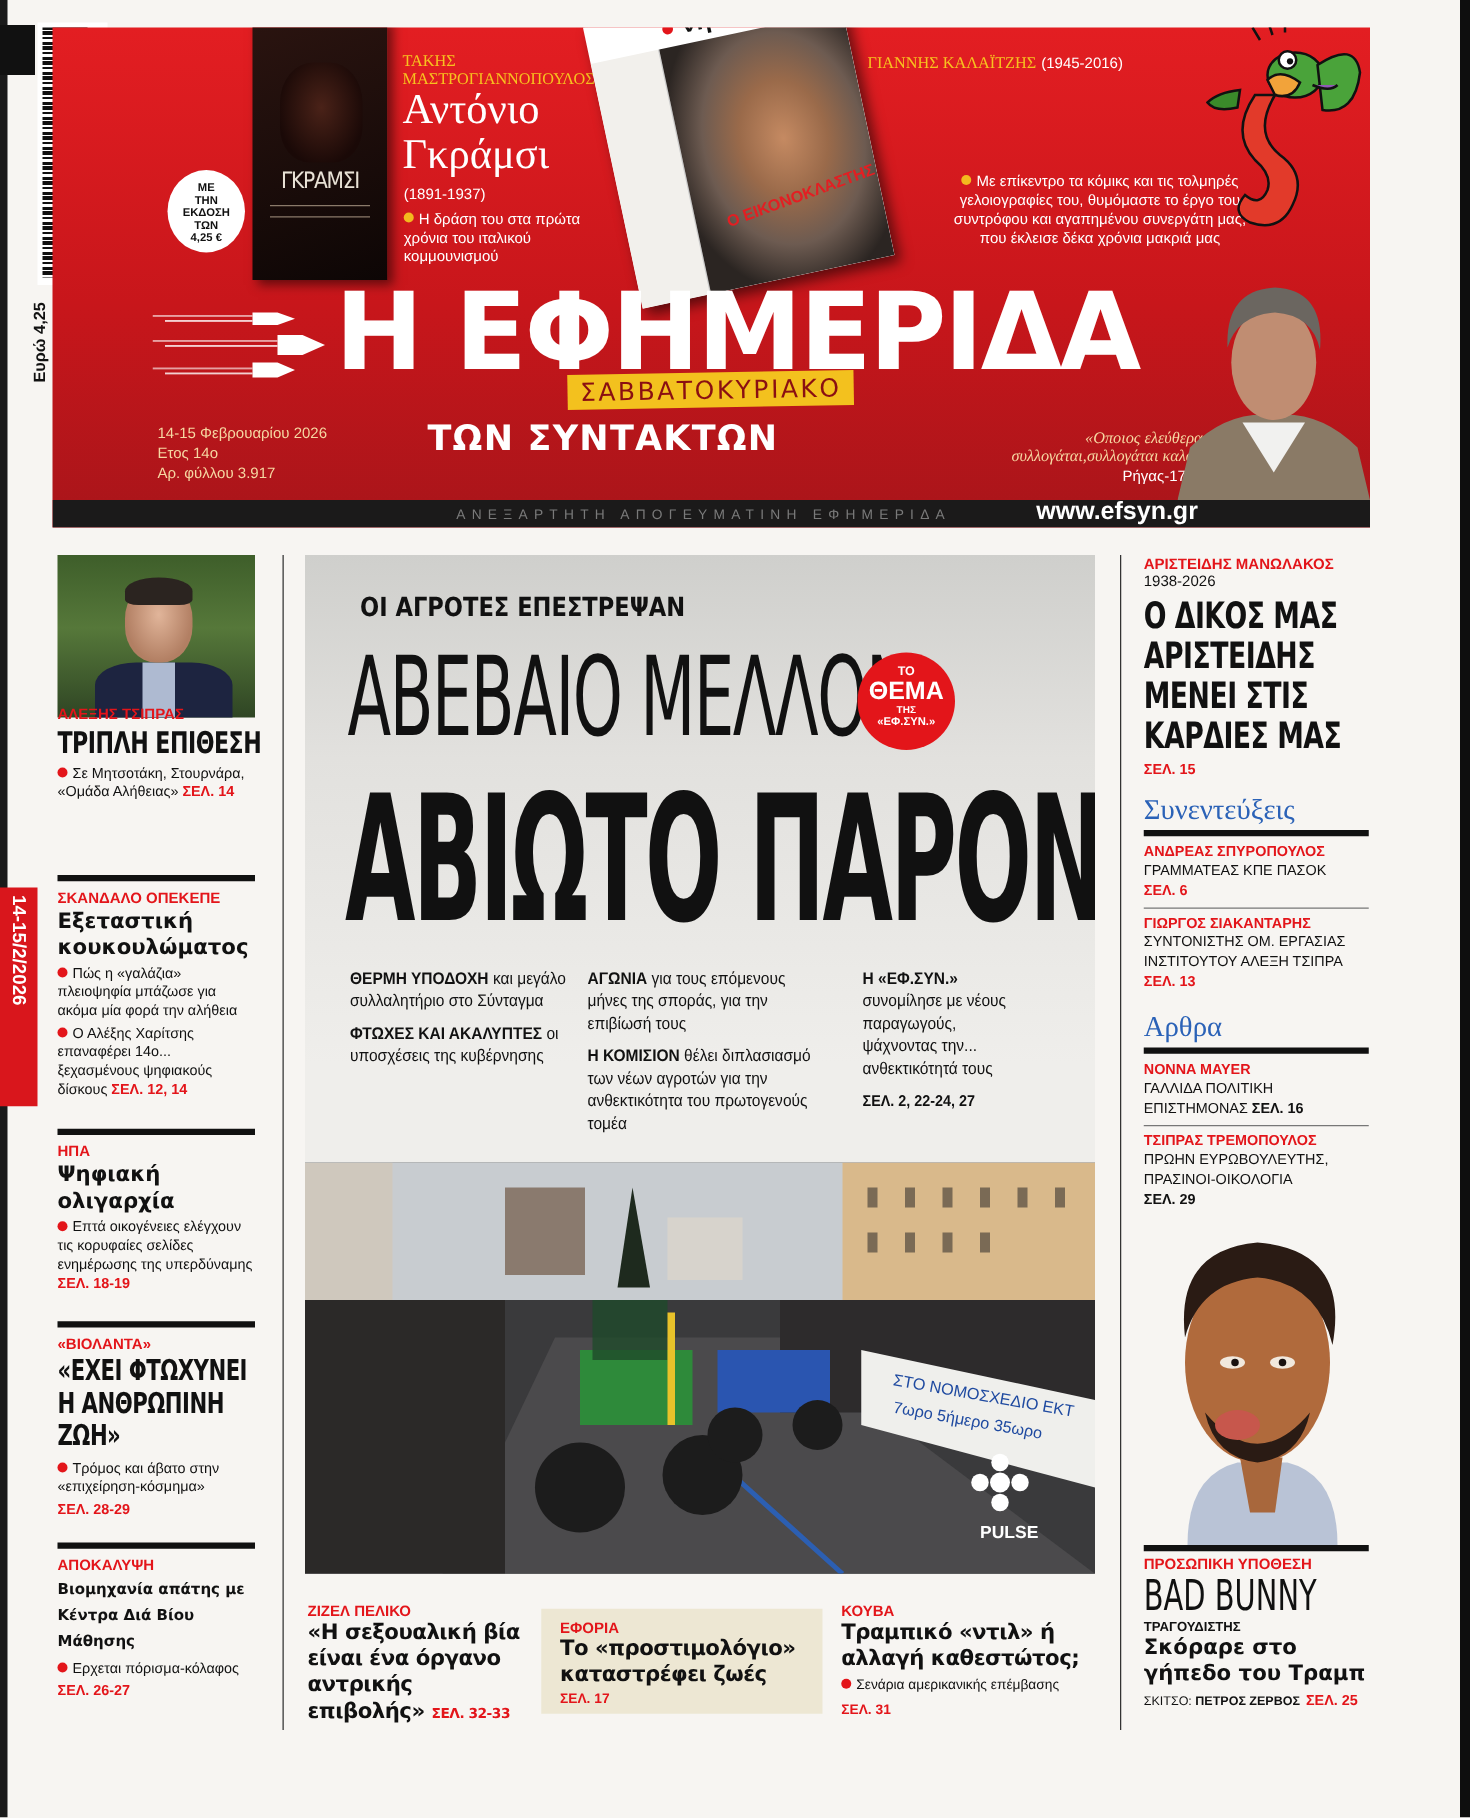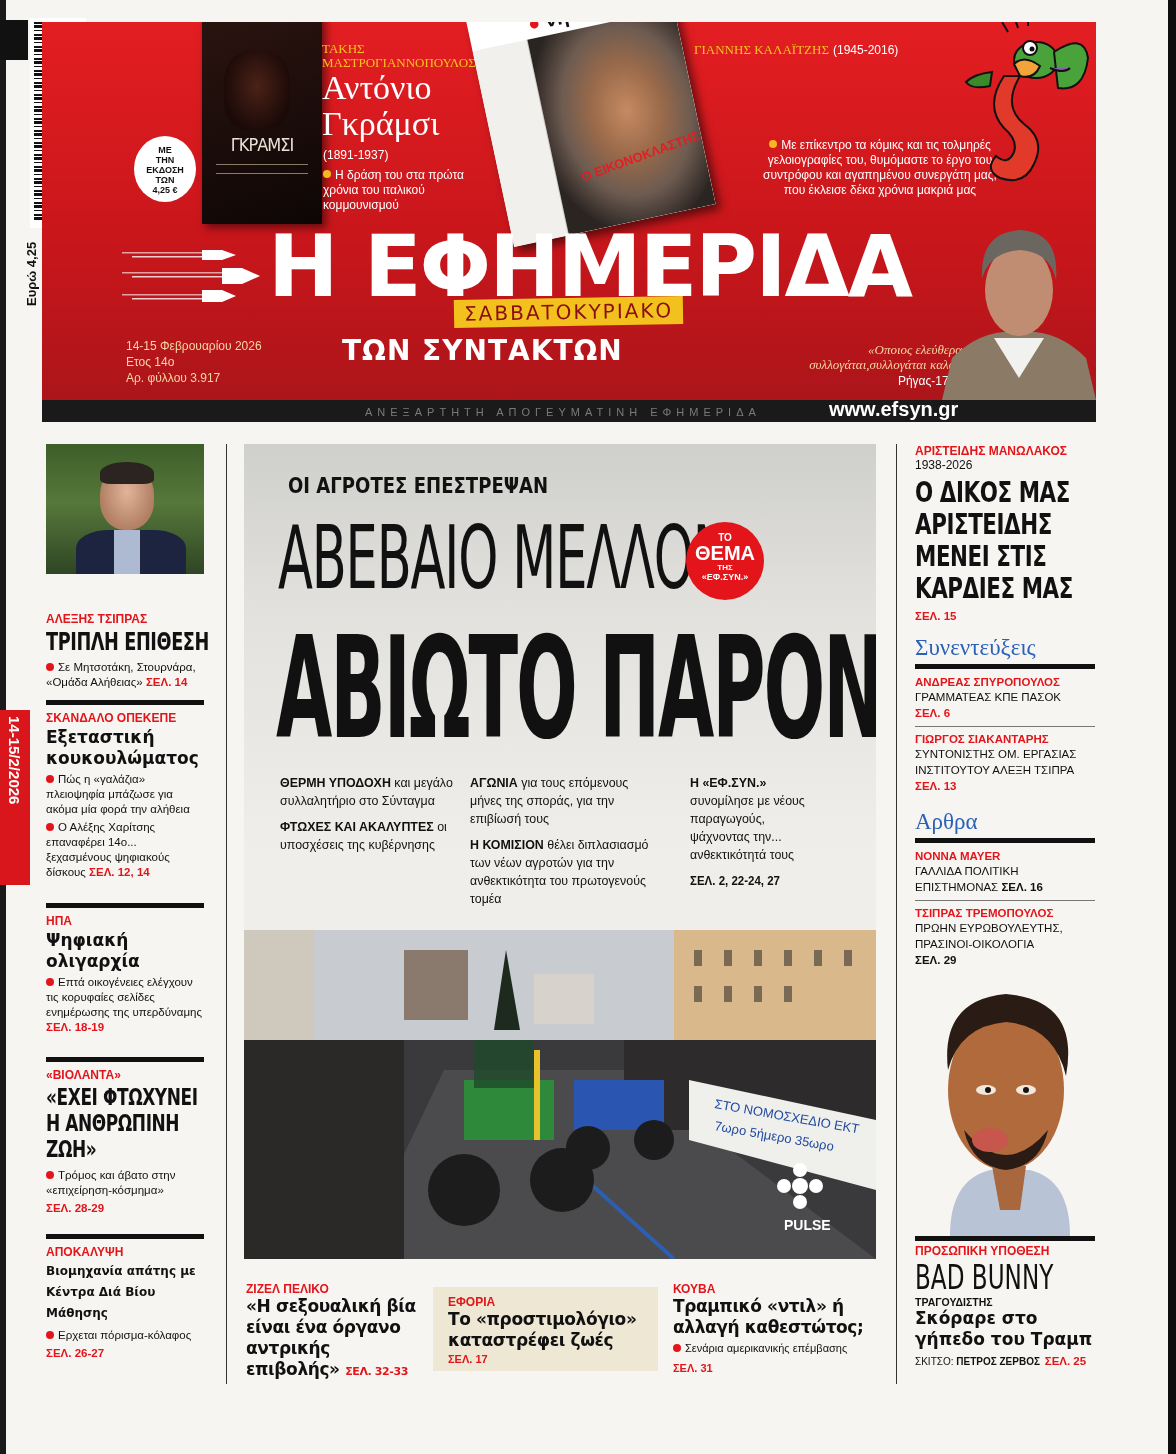--- a/index.html
+++ b/index.html
@@ -21,21 +21,21 @@
 
   
   .masthead { position:absolute; left:42px; top:22px; width:1054px; height:400px; background:linear-gradient(180deg,#e31e22 0%,#c8161b 55%,#a8151a 100%); overflow:hidden; }
   .mast-bottom-bar { position:absolute; left:0; bottom:0; width:100%; height:22px; background:#1b1a1a; }
   .tagline { position:absolute; left:323px; bottom:4px; font-size:11px; letter-spacing:5px; color:#7a7a7a; }
   .website { position:absolute; left:787px; bottom:1px; font-size:20px; font-weight:700; color:#fff; }
 
   .simera { position:absolute; left:80px; top:46px; width:86px; height:86px; border-radius:50%; background:#f3b91e; display:flex; align-items:center; justify-content:center; font-weight:700; font-size:16px; color:#b3141a; }
   .price-badge { position:absolute; left:92px; top:114px; width:62px; height:66px; border-radius:50%; background:#fff; font-size:9px; font-weight:700; text-align:center; line-height:10px; padding-top:9px; color:#111; }
 
-  .book { position:absolute; left:160px; top:-8px; width:120px; height:210px; background:linear-gradient(160deg,#2b1410,#0d0605); box-shadow:4px 4px 8px rgba(0,0,0,.5); }
+  .book { position:absolute; left:160px; top:-8px; width:108px; height:210px; background:linear-gradient(160deg,#2b1410,#0d0605); box-shadow:4px 4px 8px rgba(0,0,0,.5); }
   .book .face { position:absolute; left:22px; top:36px; width:66px; height:80px; border-radius:40% 40% 35% 35%; background:radial-gradient(ellipse at 50% 45%,#4a2218,#1a0907 75%); }
   .book .title { position:absolute; left:0; width:100%; top:120px; text-align:center; font-family:"DejaVu Sans Condensed","DejaVu Sans",sans-serif; font-size:18px; color:#e9e2d6; letter-spacing:-1px; }
   .book .subtitle { position:absolute; left:14px; right:14px; top:150px; height:10px; border-top:1px solid #8a7a6a; border-bottom:1px solid #8a7a6a; }
 
   .promo1-author { position:absolute; left:280px; top:20px; font-family:"Liberation Serif",serif; font-size:13px; color:#f7c21f; line-height:14px; }
   .promo1-title { position:absolute; left:280px; top:48px; font-family:"Liberation Serif",serif; font-size:34px; color:#fff; line-height:36px; }
   .promo1-years { position:absolute; left:281px; top:126px; font-size:12px; color:#fff; }
   .promo1-text { position:absolute; left:281px; top:146px; width:160px; font-size:12px; color:#fff; line-height:15px; }
   .dot { display:inline-block; width:8px; height:8px; border-radius:50%; background:#f3b91e; margin-right:4px; vertical-align:1px; }
 
@@ -214,21 +214,21 @@
 <div class="vline" style="left:226px; top:444px; height:940px;"></div>
 <div class="vline" style="left:896px; top:444px; height:940px;"></div>
 
 <div class="tsipras-photo">
   <div class="body"></div>
   <div class="shirt"></div>
   <div class="head"></div>
   <div class="hair"></div>
 </div>
 
-<div class="lcol" style="top:612px;">
+<div class="lcol" style="top:564px;">
   <div class="kicker">ΑΛΕΞΗΣ ΤΣΙΠΡΑΣ</div>
   <div class="head-cond" style="font-size:24px; line-height:28px; margin-top:2px;">ΤΡΙΠΛΗ ΕΠΙΘΕΣΗ</div>
   <div class="body-s" style="margin-top:4px;"><span class="reddot"></span><span>Σε Μητσοτάκη, Στουρνάρα, «Ομάδα Αλήθειας»</span> <span class="page-ref">ΣΕΛ. 14</span></div>
 </div>
 
 <div class="lcol" style="top:700px;">
   <div class="rule"></div>
   <div class="kicker">ΣΚΑΝΔΑΛΟ ΟΠΕΚΕΠΕ</div>
   <div class="head-bold" style="font-size:17px; line-height:21px; margin-top:2px;">
     <div>Εξεταστική</div>

